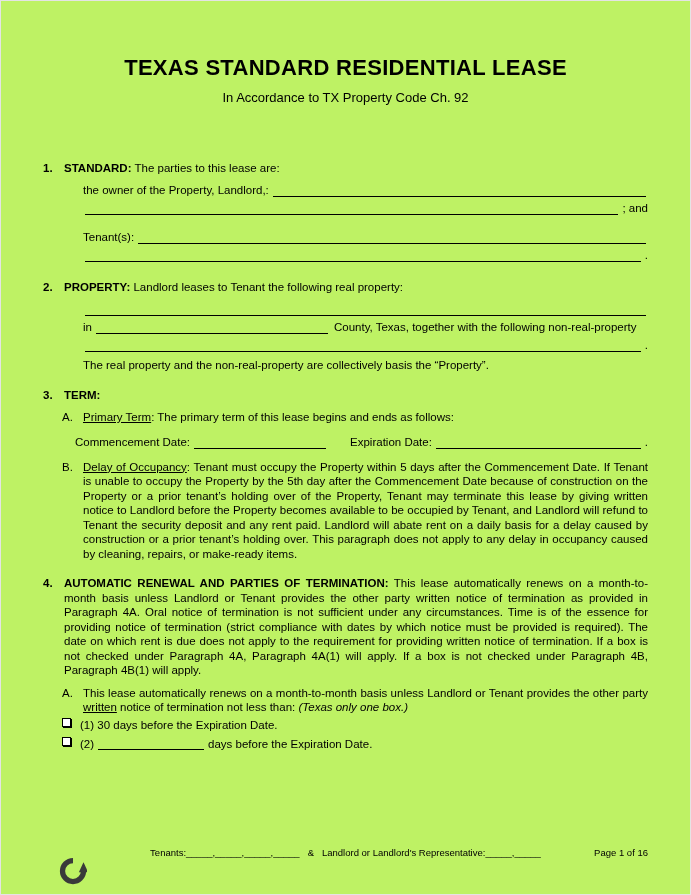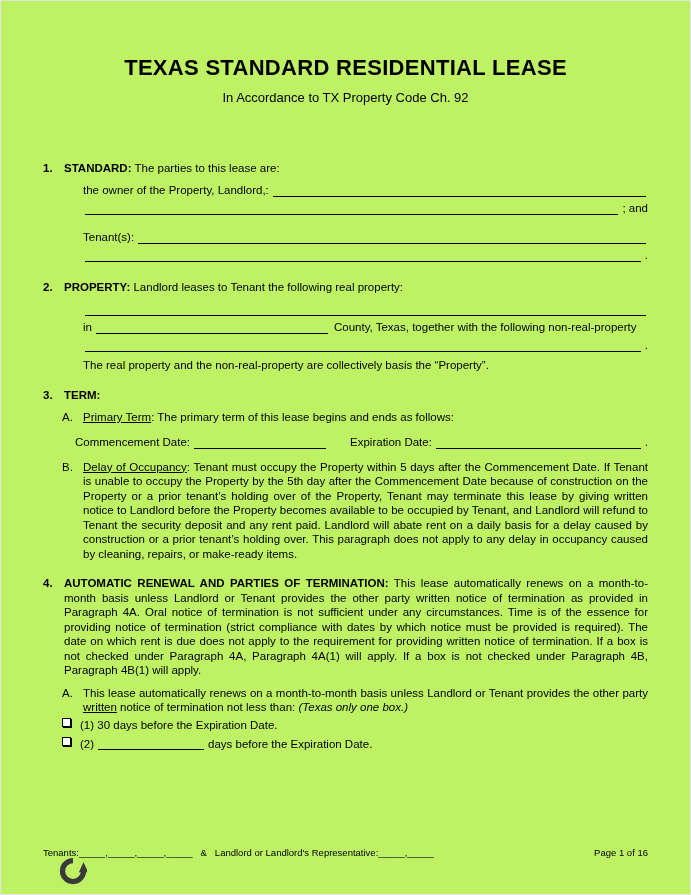--- a/index.html
+++ b/index.html
@@ -53,21 +53,21 @@
     border: 1.2px solid #000;
     box-shadow: 1px 1px 0 #000;
     margin-right: 9px; margin-bottom: 2px;
     flex-shrink: 0;
     background: #fff;
   }
   .days-blank { flex: 0 0 106px; margin: 0 4px; }
 
   .footer {
     position: absolute; left: 42px; right: 42px; bottom: 36px;
-    font-size: 9.5px; display: flex; justify-content: flex-start; align-items: flex-end;
+    font-size: 9.5px; display: flex; justify-content: center; align-items: flex-end;
   }
   .footer-center span { white-space: nowrap; }
   .footer-amp { margin: 0 8px; }
   .page-num { position: absolute; right: 0; bottom: 0; padding-left: 24px; }
 
   .logo { position: absolute; left: 58px; bottom: 9px; width: 28px; height: 28px; }
 </style>
 </head>
 <body>
 

